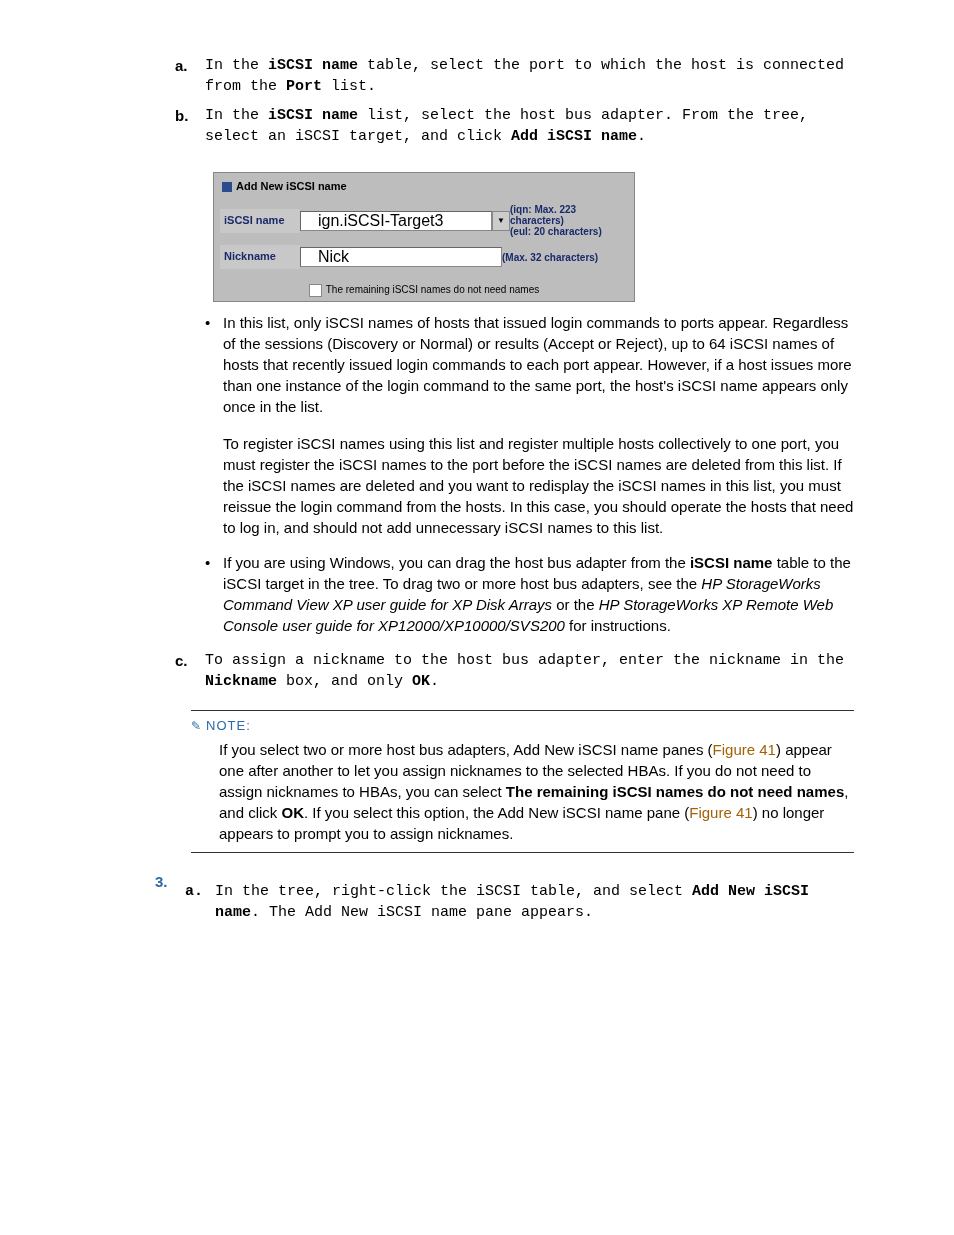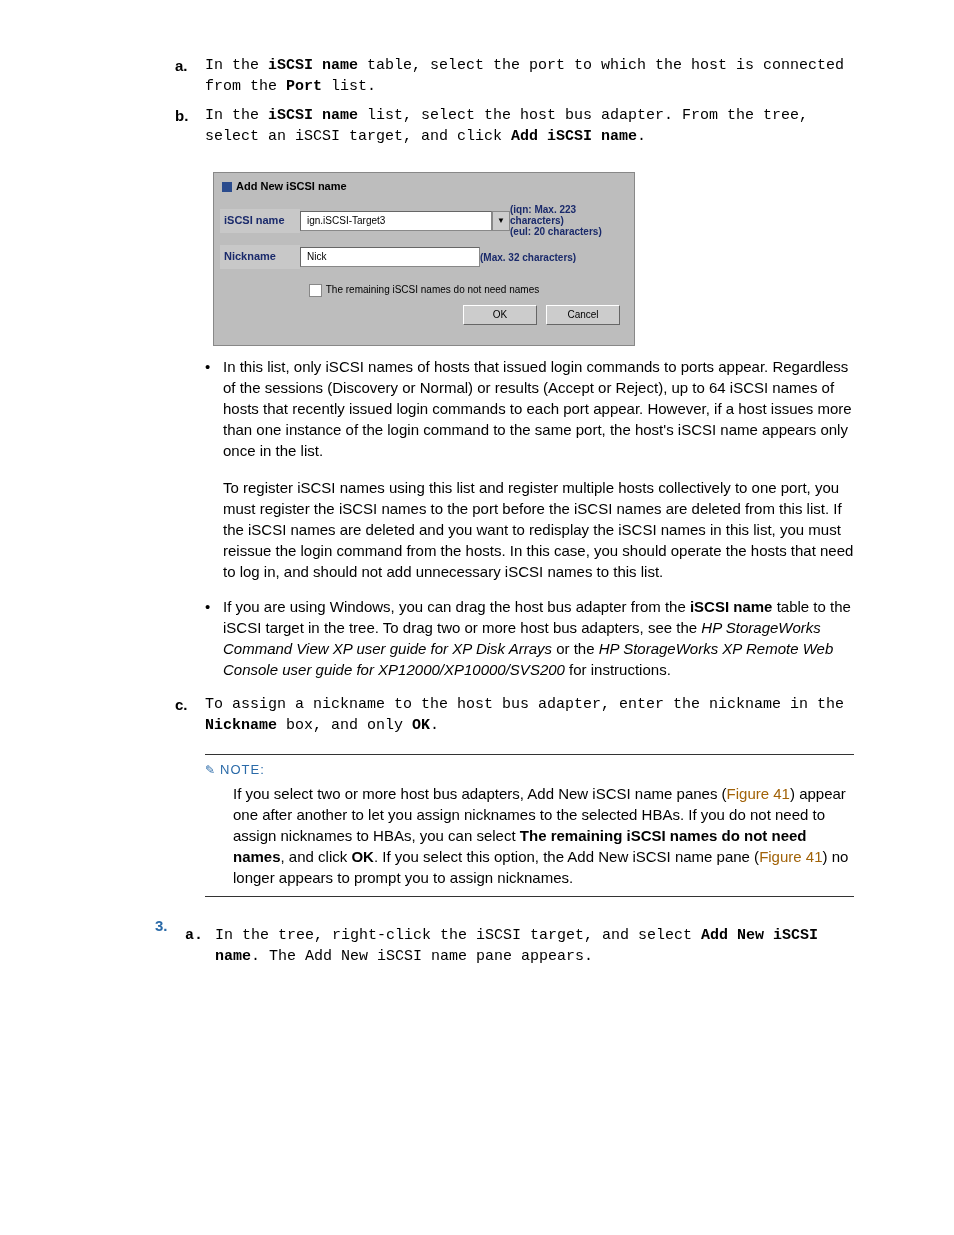--- a/index.html
+++ b/index.html
@@ -39,21 +39,21 @@
   }
   .bullet-dot {
     min-width: 18px;
   }
   .figure-caption {
     color: #c97a2b;
     font-weight: bold;
     margin: 18px 0 10px 38px;
   }
   .note-block {
-    margin: 18px 0 18px 30px;
+    margin: 18px 0 18px 16px;
   }
   .note-hr {
     border: none;
     border-top: 1px solid #333;
     margin: 2px 0;
   }
   .note-label {
     color: #2a6aa8;
     font-size: 13px;
     letter-spacing: 1px;
@@ -111,22 +111,22 @@
     background: #c8c8c8;
     padding: 4px 4px;
   }
   .ss-input {
     flex: 1;
     height: 18px;
     background: #fff;
     border: 1px solid #888;
     border-top-color:#666;
     border-left-color:#666;
-    padding: 0 6px;
-    font-size: 10px;
+    padding: 0 17px;
+    font-size: 16px;
     line-height: 18px;
     overflow: hidden;
     white-space: nowrap;
   }
   .ss-dd {
     width: 16px;
     height: 18px;
     background: #ccc;
     border: 1px solid #888;
     display:flex;align-items:center;justify-content:center;
@@ -205,24 +205,20 @@
       </div>
     </div>
     <div class="ss-row">
       <div class="ss-lbl">Nickname</div>
       <div class="ss-input" style="flex:0 0 166px;">Nick</div>
       <div class="ss-hint">(Max. 32 characters)</div>
     </div>
     <div class="ss-chk-row">
       <span class="ss-chk"></span><span>The remaining iSCSI names do not need names</span>
     </div>
-    <div class="ss-btns">
-      <span class="ss-btn">OK</span>
-      <span class="ss-btn">Cancel</span>
-    </div>
   </div>
 
 
   <div class="bullet-list" style="margin-left:30px;">
     <div class="bullet-item">
       <div class="bullet-dot">•</div>
       <div>
         <div>In this list, only iSCSI names of hosts that issued login commands to ports appear. Regardless of the sessions (Discovery or Normal) or results (Accept or Reject), up to 64 iSCSI names of hosts that recently issued login commands to each port appear. However, if a host issues more than one instance of the login command to the same port, the host's iSCSI name appears only once in the list.</div>
         <div class="pindent">To register iSCSI names using this list and register multiple hosts collectively to one port, you must register the iSCSI names to the port before the iSCSI names are deleted from this list. If the iSCSI names are deleted and you want to redisplay the iSCSI names in this list, you must reissue the login command from the hosts. In this case, you should operate the hosts that need to log in, and should not add unnecessary iSCSI names to this list.</div>
       </div>
@@ -252,19 +248,19 @@
     </div>
     <hr class="note-hr">
   </div>
 
   <div class="ol-num" style="margin-left:-20px;">
     <div class="ol-marker blue">3.</div>
     <div class="ol-body">
       <div class="ol-letter" style="margin-top:10px;">
         <div class="ol-marker">a.</div>
         <div class="ol-body">
-          <span>In the tree, right-click the iSCSI target, and select </span><span class="bold">Add New iSCSI name</span><span>. The Add New iSCSI name pane appears.</span>
+          <span>In the tree, right-click the iSCSI table, and select </span><span class="bold">Add New iSCSI name</span><span>. The Add New iSCSI name pane appears.</span>
         </div>
       </div>
     </div>
   </div>
 
 </div>
 
 </body></html>

